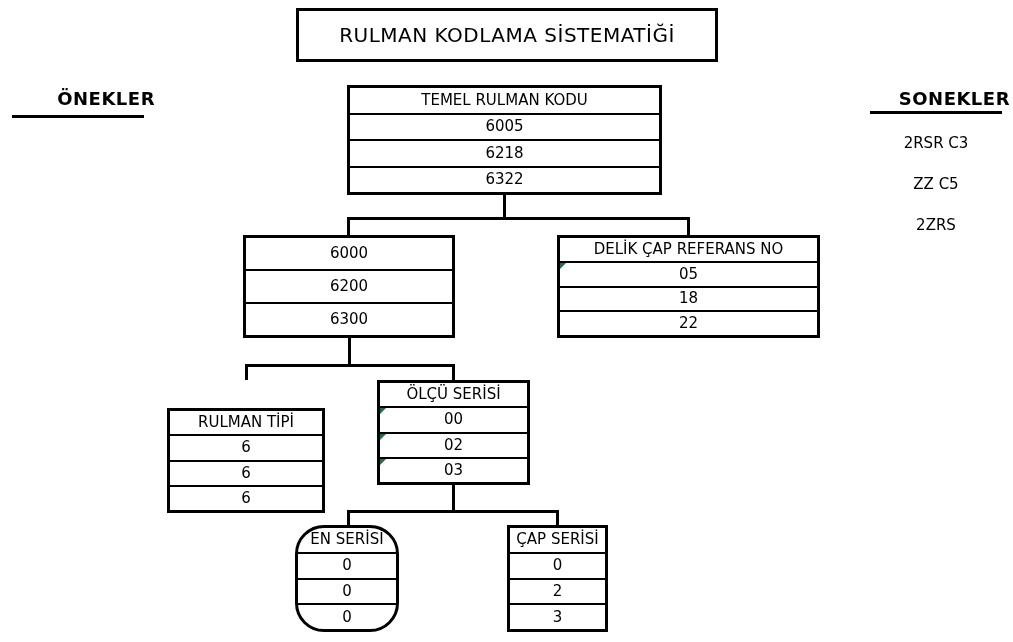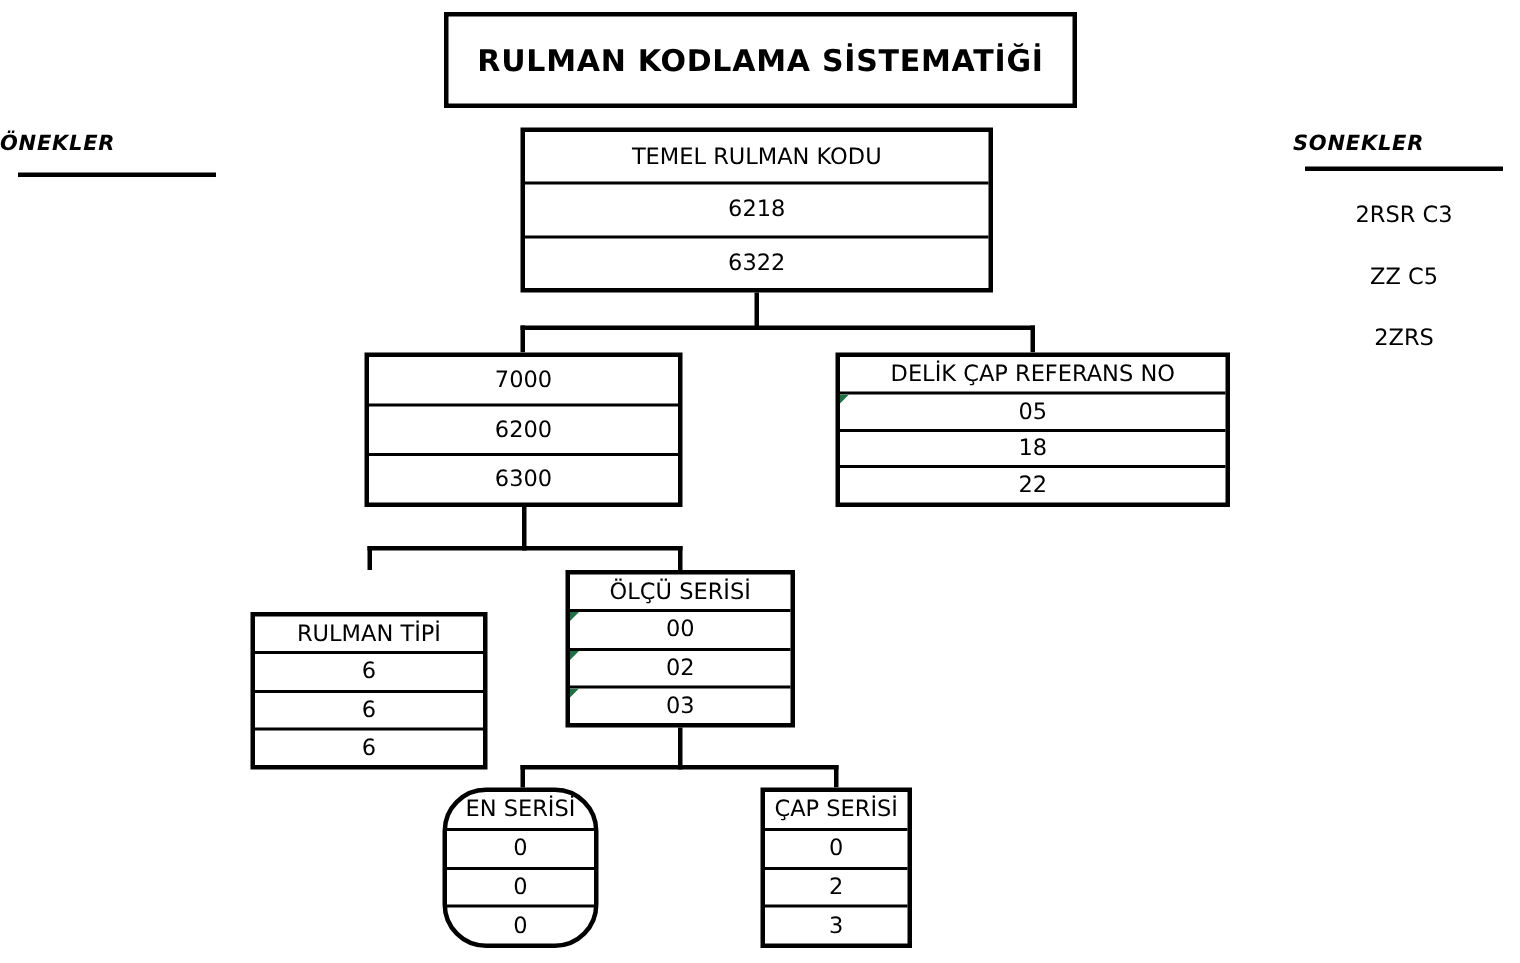--- a/index.html
+++ b/index.html
@@ -9,25 +9,25 @@
     height: 642px;
     background: #ffffff;
     font-family: "DejaVu Sans", "Liberation Sans", sans-serif;
     color: #000000;
     overflow: hidden;
   }
 
   
   #title-box {
     position: absolute;
-    left: 296px; top: 8px; width: 422px; height: 64px;
+    left: 296px; top: 8px; width: 422px; height: 54px;
     box-sizing: border-box;
     border: 3px solid #000;
     display: flex; align-items: center; justify-content: center;
-    font-size: 20px; font-weight: bold;
+    font-size: 20px; font-weight: normal;
     letter-spacing: 0.5px;
   }
 
   
   .node {
     position: absolute;
     box-sizing: border-box;
     border: 3px solid #000;
     background: #fff;
     display: flex; flex-direction: column;
@@ -57,24 +57,23 @@
   .marker {
     position: absolute; top: 0; left: 0;
     width: 0; height: 0;
     border-top: 6px solid var(--marker, #1e7145);
     border-right: 6px solid transparent;
   }
 
   
   .side-heading {
     position: absolute;
-    font-size: 14px; font-weight: bold;
-    text-align: left;
+    font-size: 18px; font-weight: bold;
+    text-align: right;
     letter-spacing: 0.5px;
-    font-style: italic;
   }
   #prefix-heading { left: 0px;   top: 88px; width: 155px; }
   #suffix-heading { left: 862px; top: 88px; width: 148px; }
   .heading-underline { position: absolute; background: #000; height: 3px; }
   #prefix-underline { left: 12px;  top: 115px; width: 132px; }
   #suffix-underline { left: 870px; top: 111px; width: 132px; }
 
   #suffix-list {
     position: absolute;
     left: 862px; top: 115px; width: 148px;
@@ -104,35 +103,38 @@
     <div class="suffix-item">2RSR C3</div>
     <div class="suffix-item">ZZ C5</div>
     <div class="suffix-item">2ZRS</div>
   </div>
 
   <div id="node-temel" class="node">
     <div class="cell">
       <span>TEMEL RULMAN KODU</span>
     </div>
     <div class="cell">
+      <span>6005</span>
+    </div>
+    <div class="cell">
       <span>6218</span>
     </div>
     <div class="cell">
       <span>6322</span>
     </div>
   </div>
 
   <div class="line" style="left:503px; top:195px; width:3px; height:25px;"></div>
   <div class="line" style="left:347px; top:217px; width:343px; height:3px;"></div>
   <div class="line" style="left:347px; top:217px; width:3px; height:18px;"></div>
   <div class="line" style="left:687px; top:217px; width:3px; height:18px;"></div>
 
   <div id="node-rulman-serisi" class="node">
     <div class="cell">
-      <span>7000</span>
+      <span>6000</span>
     </div>
     <div class="cell">
       <span>6200</span>
     </div>
     <div class="cell">
       <span>6300</span>
     </div>
   </div>
 
   <div id="node-delik-cap" class="node">

